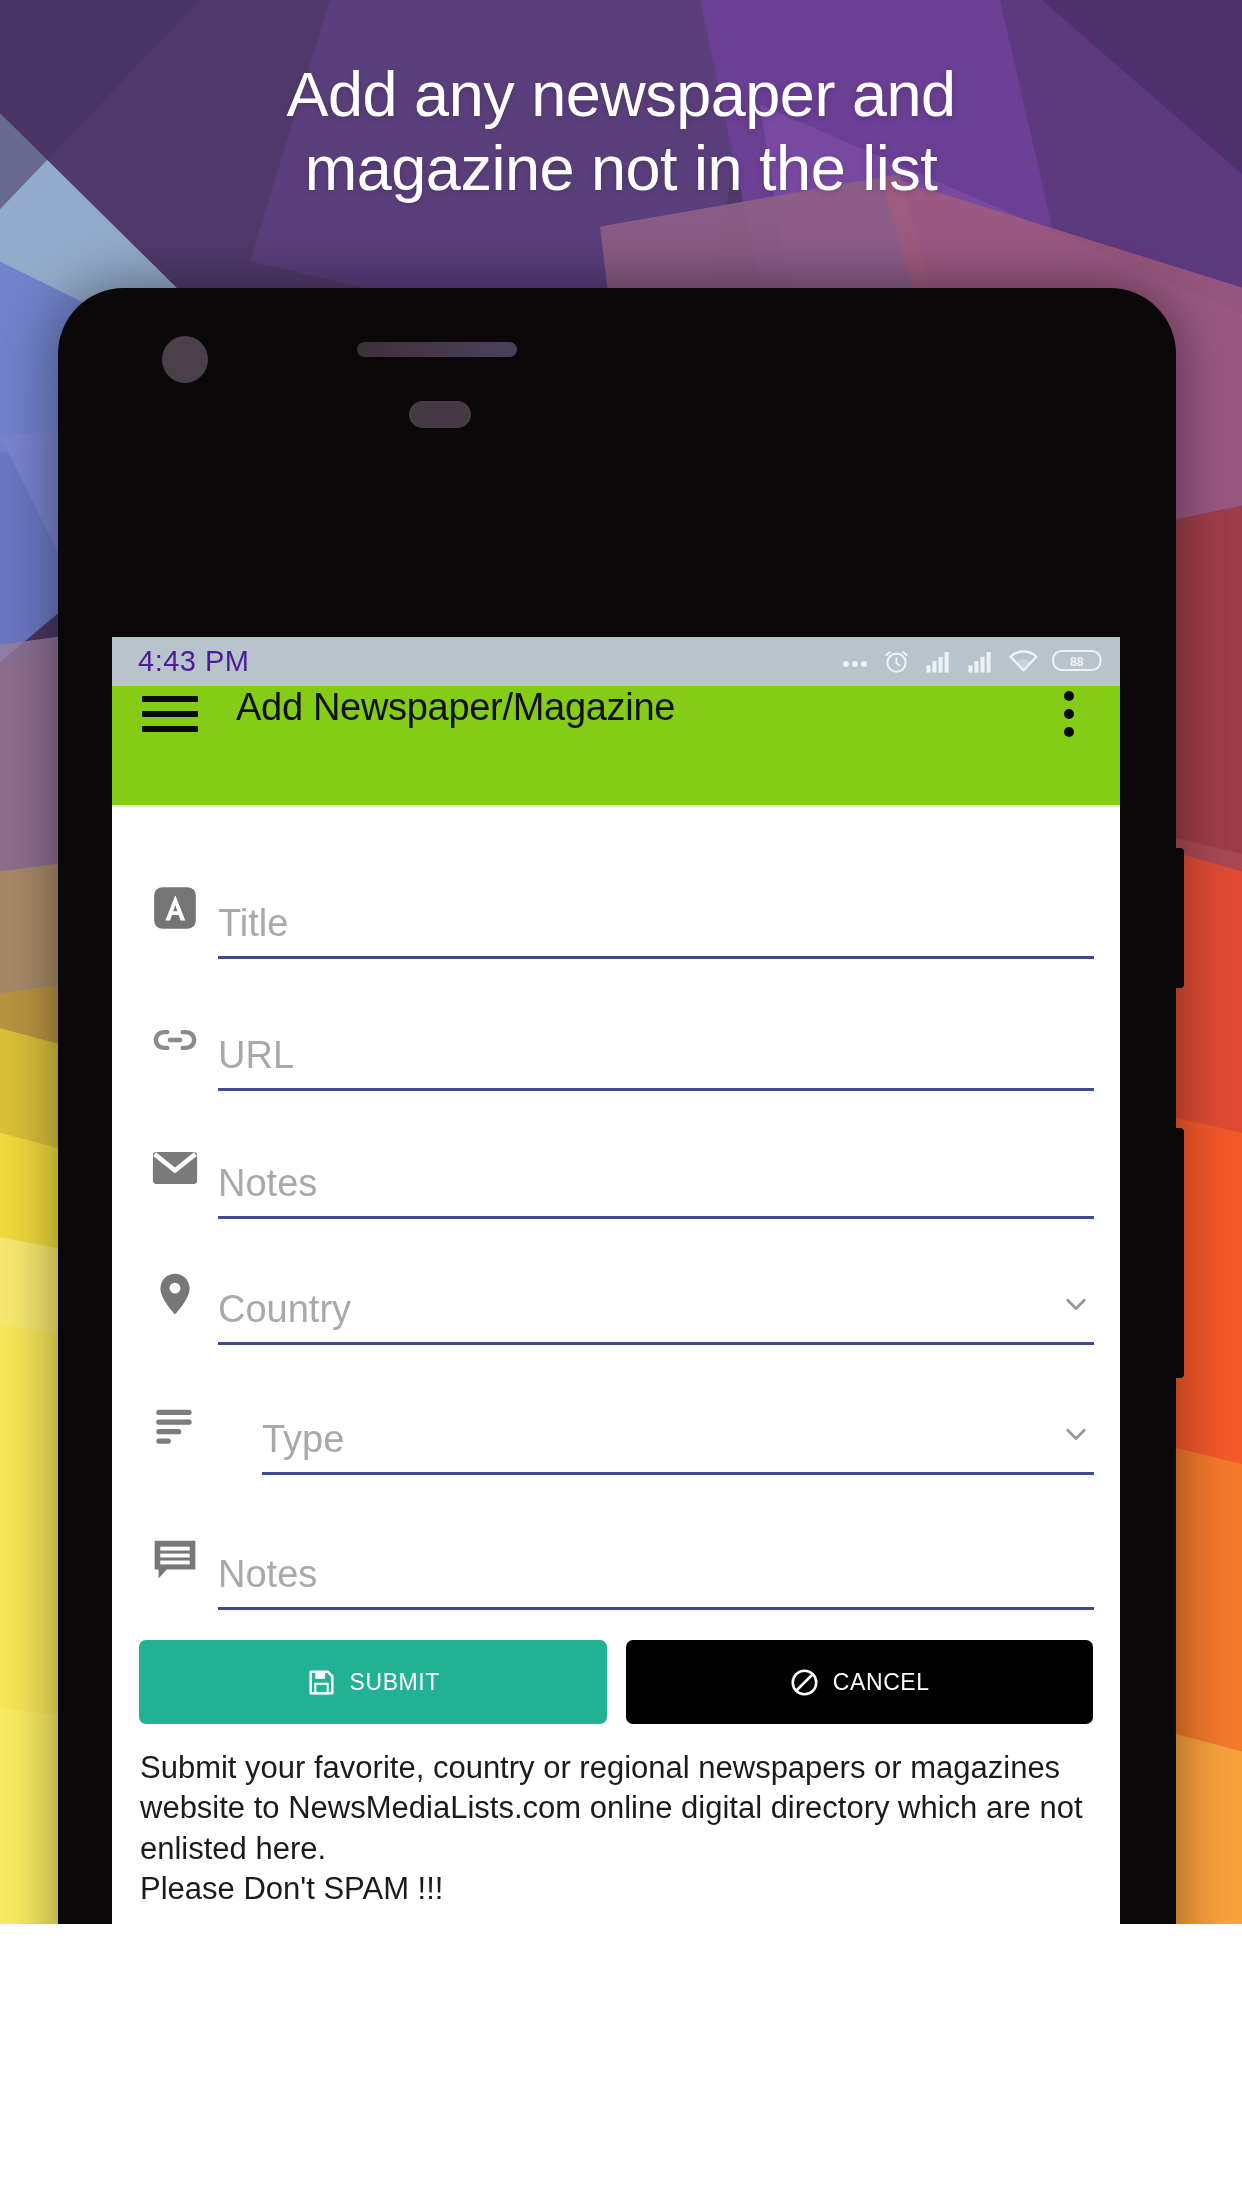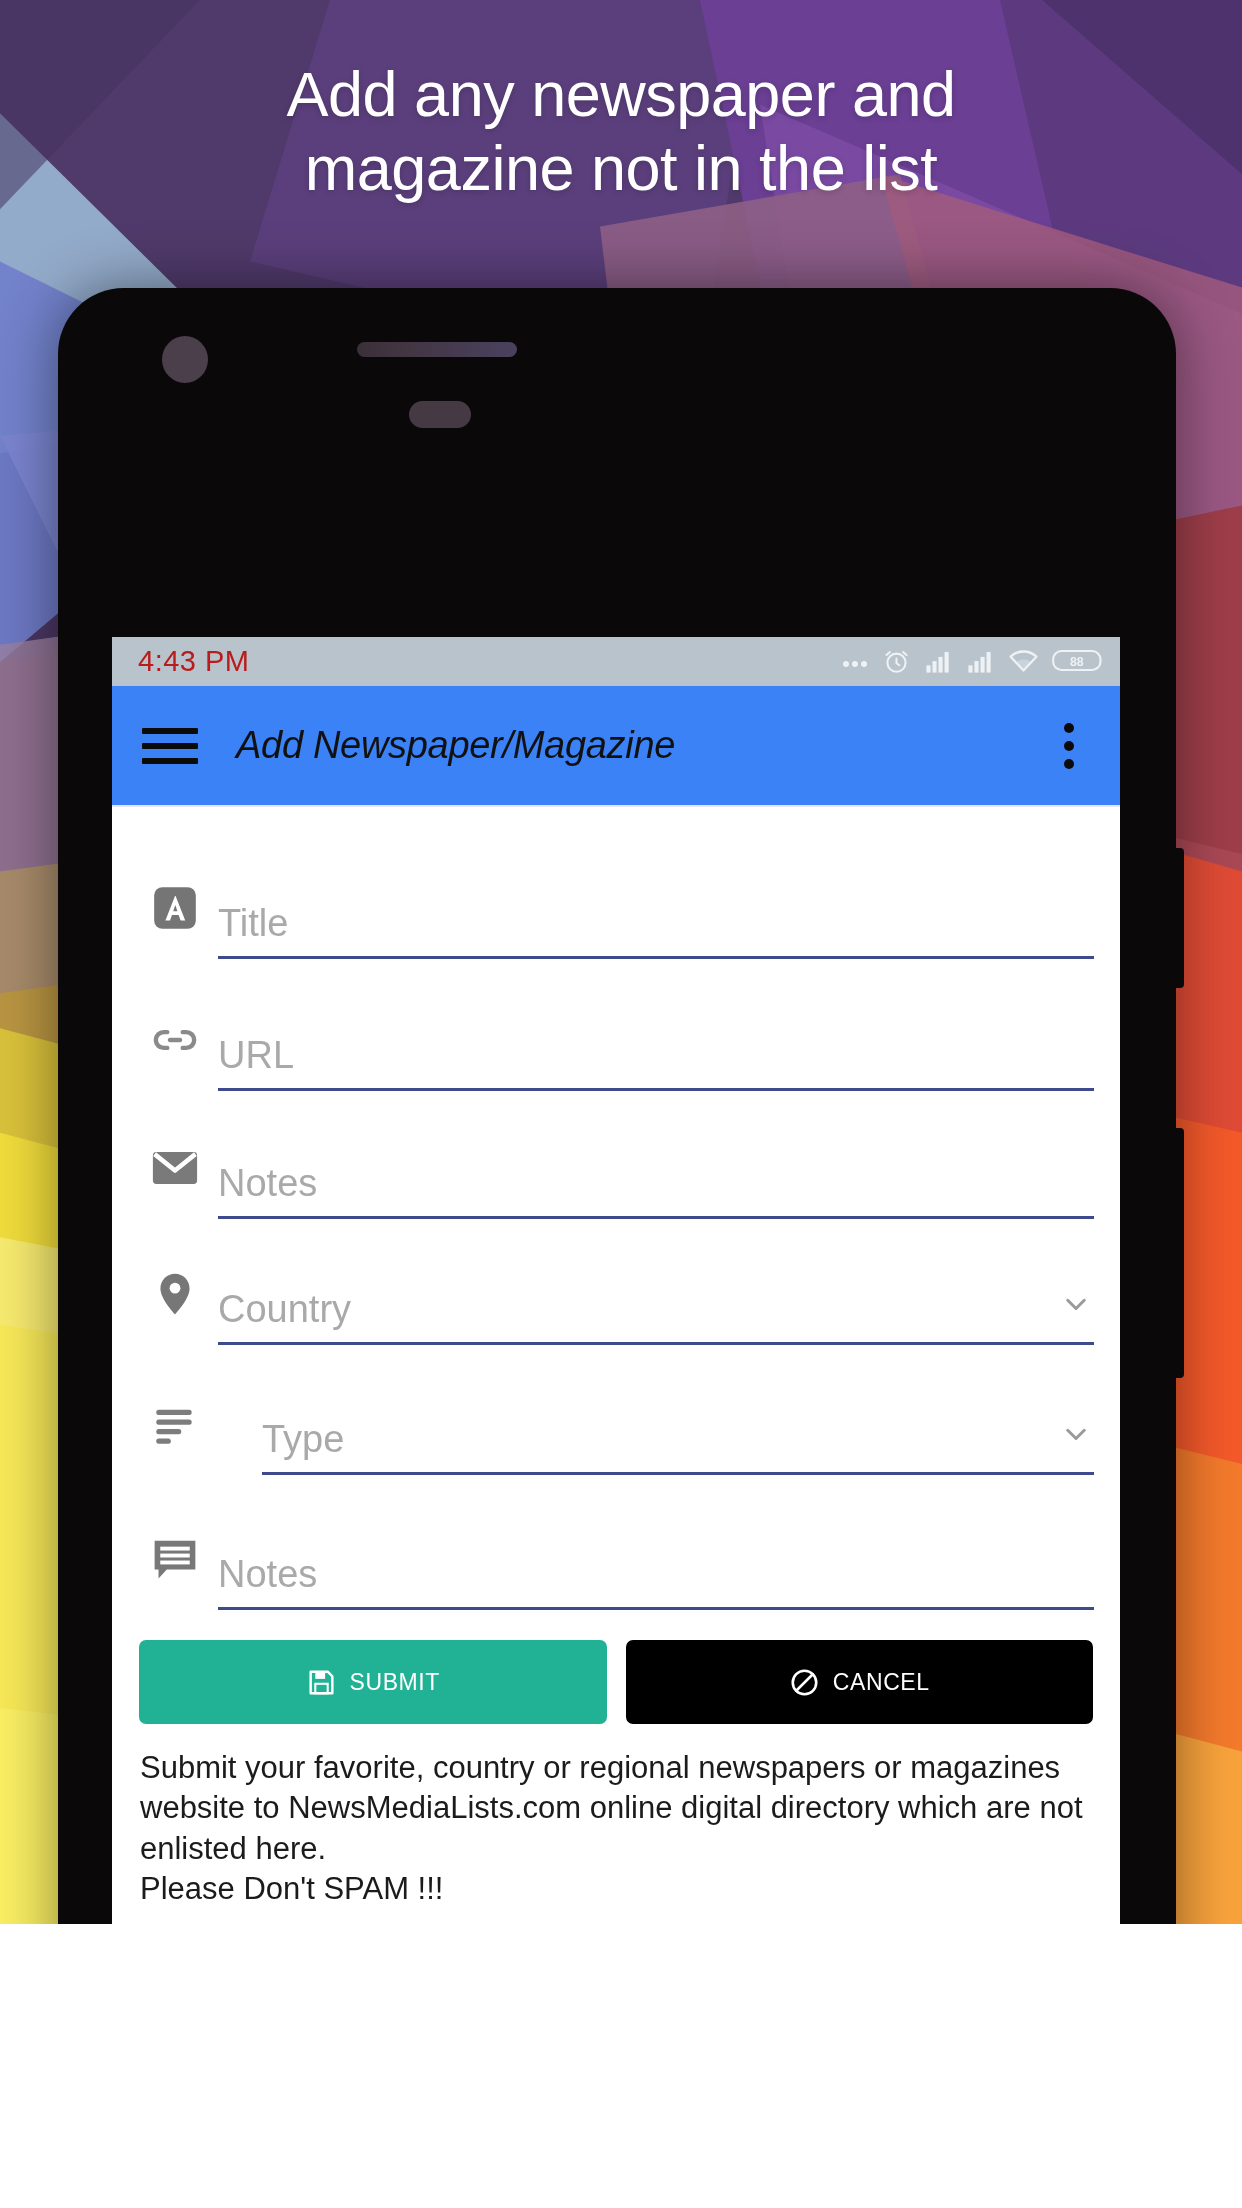--- a/index.html
+++ b/index.html
@@ -80,33 +80,32 @@
 
   
   #statusbar {
     height: 49px;
     background: #b9c3cb;
     display: flex;
     align-items: center;
     padding: 0 16px 0 26px;
     color: #eef2f5;
   }
-  #status-time { font-size: 29px; letter-spacing: 0.5px; color: #b91c1c; }
+  #status-time { font-size: 29px; letter-spacing: 0.5px; color: #4c1d95; }
   #status-icons { margin-left: auto; display: flex; gap: 13px; }
   .sicon { display: block; }
 
   
   #appbar {
     height: 121px;
-    background: #3b82f6;
-    display: flex;
-    align-items: center;
+    background: #84cc16;
+    display: flex;
+    align-items: flex-start;
     padding: 0 28px 0 30px;
     border-bottom: 2px solid #e6e6e6;
-    font-style: italic;
   }
   #menu-button { width: 56px; height: 56px; display: flex; flex-direction: column;
     justify-content: center; gap: 9px; cursor: pointer; }
   #menu-button span { display: block; height: 6px; background: #0b0b0b; border-radius: 1px; }
   #appbar-title {
     margin-left: 38px;
     font-size: 38px;
     color: #111111;
     font-weight: 500;
     letter-spacing: -0.3px;

